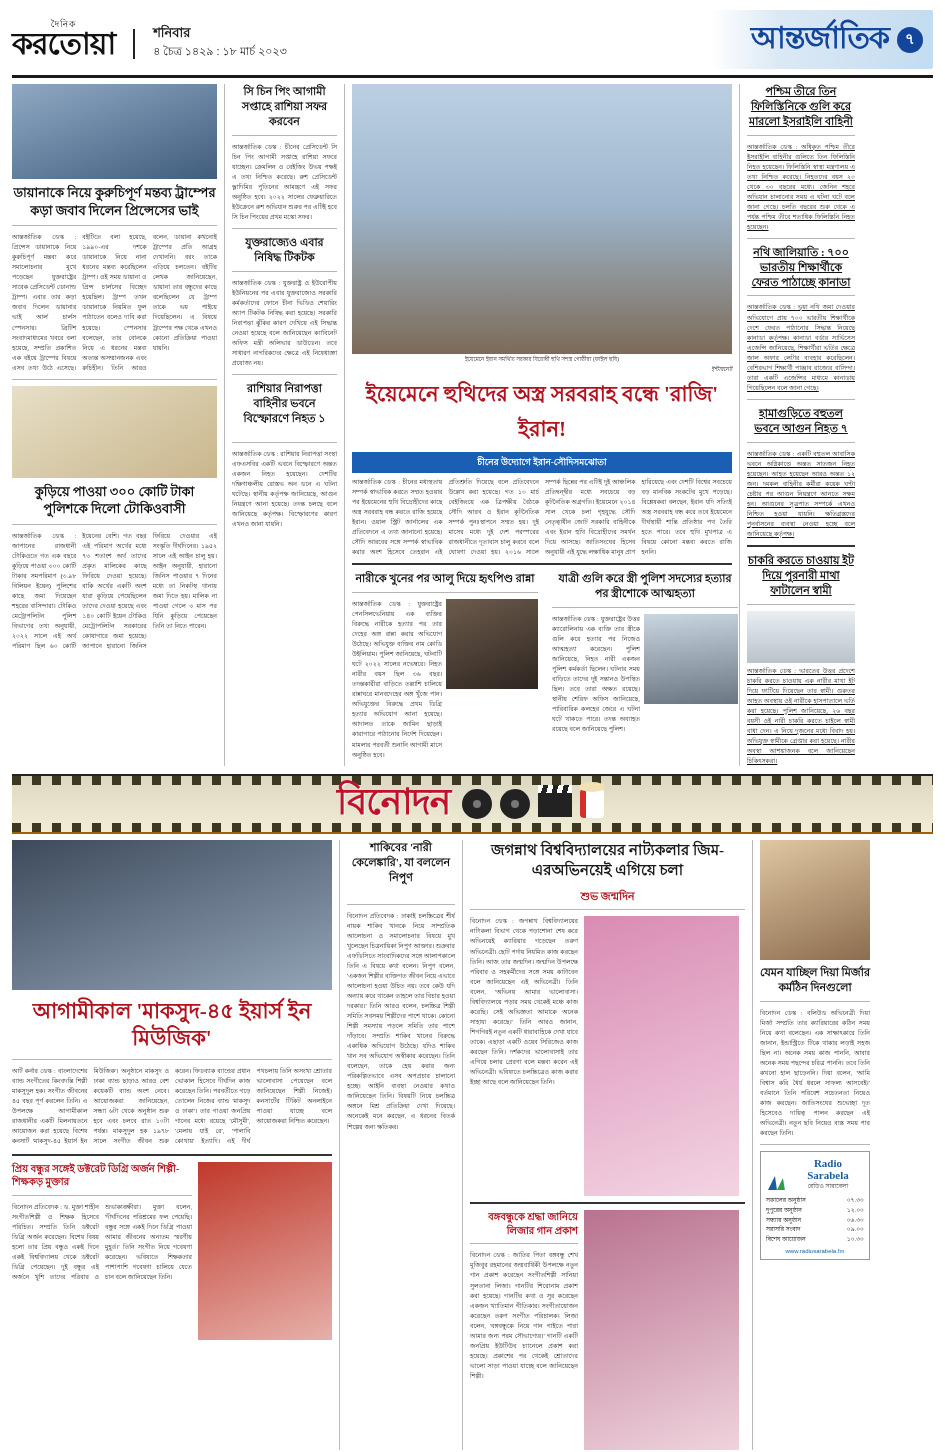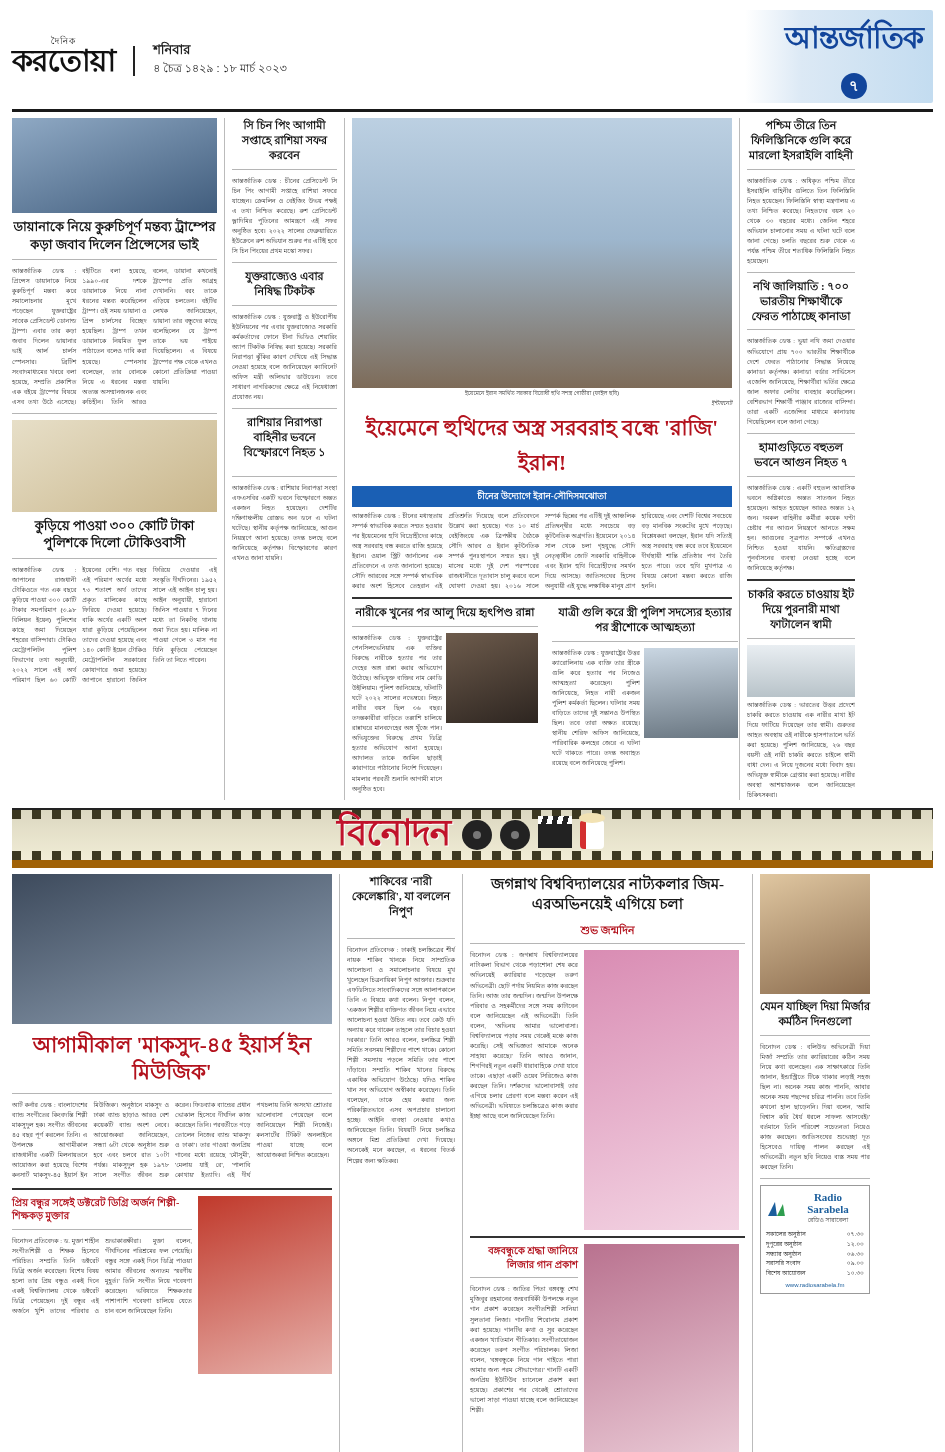--- a/index.html
+++ b/index.html
@@ -26,39 +26,39 @@
   .mast-logo {
     font-family:"Liberation Serif", serif;
     font-size:30px; font-weight:bold; color:#111; letter-spacing:-1px;
   }
   .mast-divider { width:2px; height:30px; background:#222; margin:0 8px; }
   .mast-date { font-size:11px; line-height:1.5; color:#222; }
   .mast-date .d1 { font-weight:bold; font-size:13px; }
   .mast-right {
     display:flex; align-items:center; gap:8px;
     background: linear-gradient(90deg,#ffffff 0%, #dce9f5 30%, #c3dcf0 100%);
-    padding:4px 10px 4px 40px; border-radius:2px;flex-direction:column;
+    padding:4px 10px 4px 40px; border-radius:2px;
   }
   .section-title {
     font-family:"Liberation Serif", serif;
     font-size:30px; font-weight:bold; color:#12459b; letter-spacing:-1px;
   }
   .page-num {
     width:26px; height:26px; border-radius:50%;
     background:#12459b; color:#fff; font-weight:bold; font-size:15px;
     display:flex; align-items:center; justify-content:center;
   }
 
   
   .cols { display:flex; gap:7px; }
   .col { }
   .c1 { width:205px; }
   .c2 { width:105px; }
   .c3 { width:380px; }
-  .c4 { width:108px; }
+  .c4 { width:108px;text-decoration:underline; }
 
   .rule-v { width:1px; background:#bbb; }
 
   hr.sep { border:0; border-top:1px solid #b5b5b5; margin:6px 0; }
   hr.sep-thick { border:0; border-top:2px solid #333; margin:6px 0; }
 
   .hl {
     font-family:"Liberation Serif", serif;
     font-weight:bold; color:#111; text-align:center; line-height:1.35;
   }
@@ -97,21 +97,21 @@
   .kicker {
     background:#1a5fb4; color:#fff; font-size:9px; font-weight:bold;
     text-align:center; padding:3px 4px; margin:4px 0;
     font-family:"Liberation Serif", serif;
   }
 
   
   .binodon-band {
     margin-top:8px; height:60px; position:relative;
     background:#fde047;
-    border-top:2px solid #222; border-bottom:8px solid #a16207;
+    border-top:2px solid #222; border-bottom:2px solid #a16207;
     display:flex; align-items:center; overflow:hidden;
   }
   .filmstrip {
     position:absolute; left:0; top:0; width:100%; height:100%;
     background:
       repeating-linear-gradient(90deg, #1b1b1b 0 9px, transparent 9px 20px) top/100% 9px no-repeat,
       repeating-linear-gradient(90deg, #1b1b1b 0 9px, transparent 9px 20px) bottom/100% 9px no-repeat,
       linear-gradient(180deg,#d6d6d6,#efefef);
     opacity:.85;
   }
@@ -307,21 +307,21 @@
 
     <div class="rule-v"></div>
 
     <div class="col" style="width:110px">
       <div class="photo ph-lady4" style="height:120px"></div>
       <div class="hl hl-sm" style="margin:5px 0 4px">যেমন যাচ্ছিল দিয়া মির্জার কর্মঠিন দিনগুলো</div>
       <hr class="sep">
       <div class="body-txt">বিনোদন ডেস্ক : বলিউড অভিনেত্রী দিয়া মির্জা সম্প্রতি তার ক্যারিয়ারের কঠিন সময় নিয়ে কথা বলেছেন। এক সাক্ষাৎকারে তিনি জানান, ইন্ডাস্ট্রিতে টিকে থাকার লড়াই সহজ ছিল না। অনেক সময় কাজ পাননি, আবার অনেক সময় পছন্দের চরিত্র পাননি। তবে তিনি কখনো হাল ছাড়েননি। দিয়া বলেন, 'আমি বিশ্বাস করি ধৈর্য ধরলে সাফল্য আসবেই।' বর্তমানে তিনি পরিবেশ সচেতনতা নিয়েও কাজ করছেন। জাতিসংঘের শুভেচ্ছা দূত হিসেবেও দায়িত্ব পালন করছেন এই অভিনেত্রী। নতুন ছবি নিয়েও ব্যস্ত সময় পার করছেন তিনি।</div>
       <hr class="sep">
       <div class="radio-box">
-        <div style="display:flex;align-items:center;justify-content:center;gap:4px">
+        <div style="display:flex;align-items:flex-end;justify-content:center;gap:4px">
           <svg width="22" height="18" viewBox="0 0 22 18">
             <path d="M2 16 L9 2 L11 16 Z" fill="#1b5e9c"></path>
             <path d="M11 16 L17 4 L19 16 Z" fill="#2e9e4f"></path>
           </svg>
           <div>
             <div class="radio-logo">Radio Sarabela</div>
             <div class="radio-sub">রেডিও সারাবেলা</div>
           </div>
         </div>
         <div class="radio-rows">

